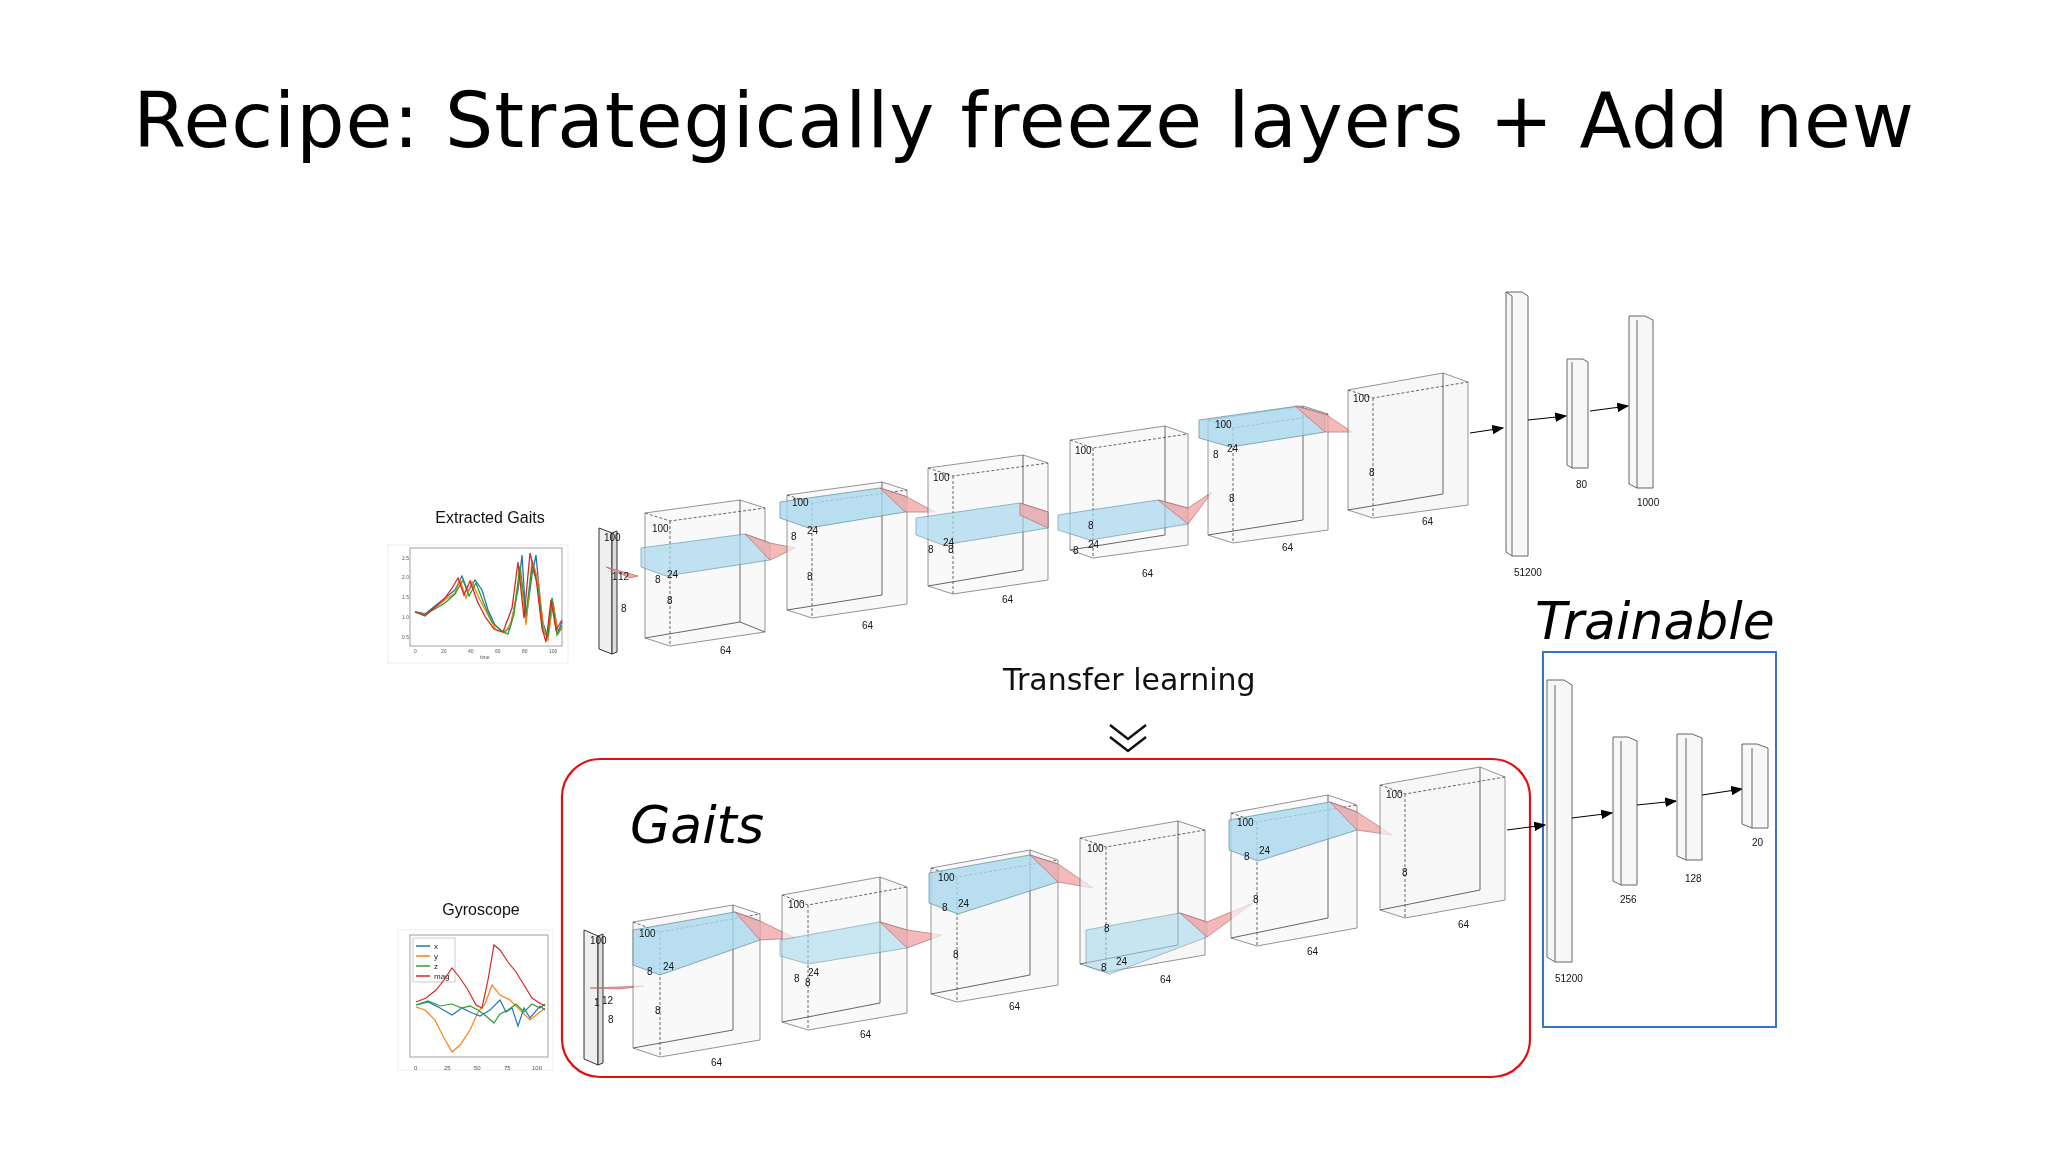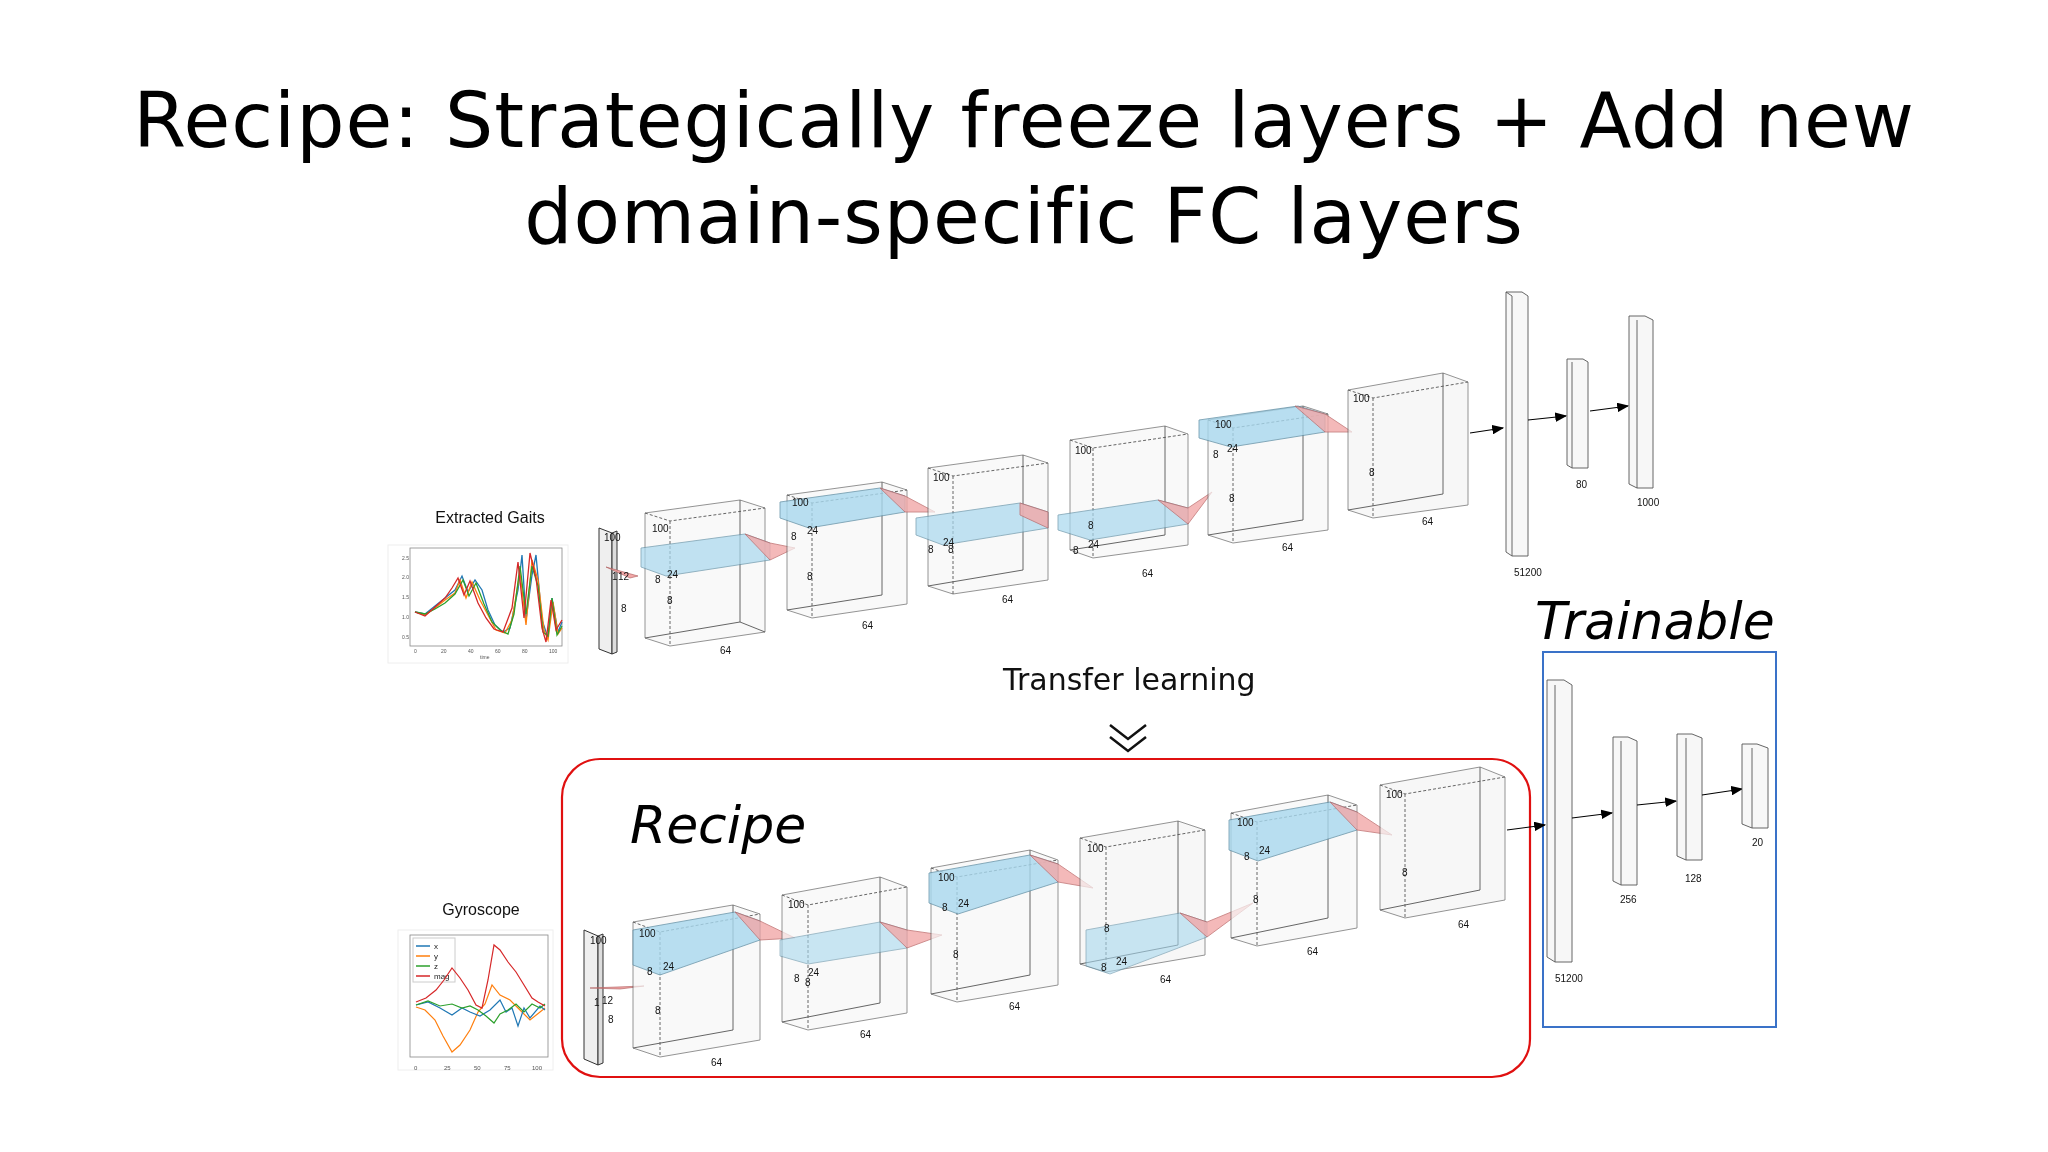--- a/index.html
+++ b/index.html
@@ -10,21 +10,20 @@
   .lbl { font-family: "Liberation Sans", sans-serif; font-size: 10px; fill: #111; }
   .caption { font-family: "Liberation Sans", sans-serif; fill: #111; }
   .big-italic { position: absolute; font-family: "DejaVu Sans", sans-serif; font-style: italic; font-size: 52px; color: #000; text-align: right; }
   .transfer { position: absolute; font-family: "DejaVu Sans", sans-serif; font-size: 30px; color: #111; }
 </style>
 </head>
 <body>
 
 <div class="title">
   <span>Recipe: Strategically freeze layers + Add new</span>
-  <span>domain-specific FC layers</span>
 </div>
 
 <svg id="diagram" width="2048" height="1152" viewBox="0 0 2048 1152">
   <defs>
     <marker id="arrowhead" markerWidth="10" markerHeight="8" refX="9" refY="4" orient="auto">
       <path d="M0,0 L10,4 L0,8 Z" fill="#000"></path>
     </marker>
   </defs>
 
   <g>
@@ -311,14 +310,14 @@
     <polygon points="1742,744 1757,744 1768,748 1768,828 1752,828 1742,824"></polygon>
     <line x1="1752" y1="748" x2="1752" y2="828"></line>
     <text class="lbl" stroke="none" x="1555" y="982">51200</text>
     <text class="lbl" stroke="none" x="1620" y="903">256</text>
     <text class="lbl" stroke="none" x="1685" y="882">128</text>
     <text class="lbl" stroke="none" x="1752" y="846">20</text>
   </g>
 </svg>
 
 <div class="transfer" style="left:1003px; top:662px;text-align:right;">Transfer learning</div>
-<div class="big-italic" style="left:630px; top:795px;">Recipe</div>
+<div class="big-italic" style="left:630px; top:795px;">Gaits</div>
 <div class="big-italic" style="left:1535px; top:591px;">Trainable</div>
 
 </body></html>

